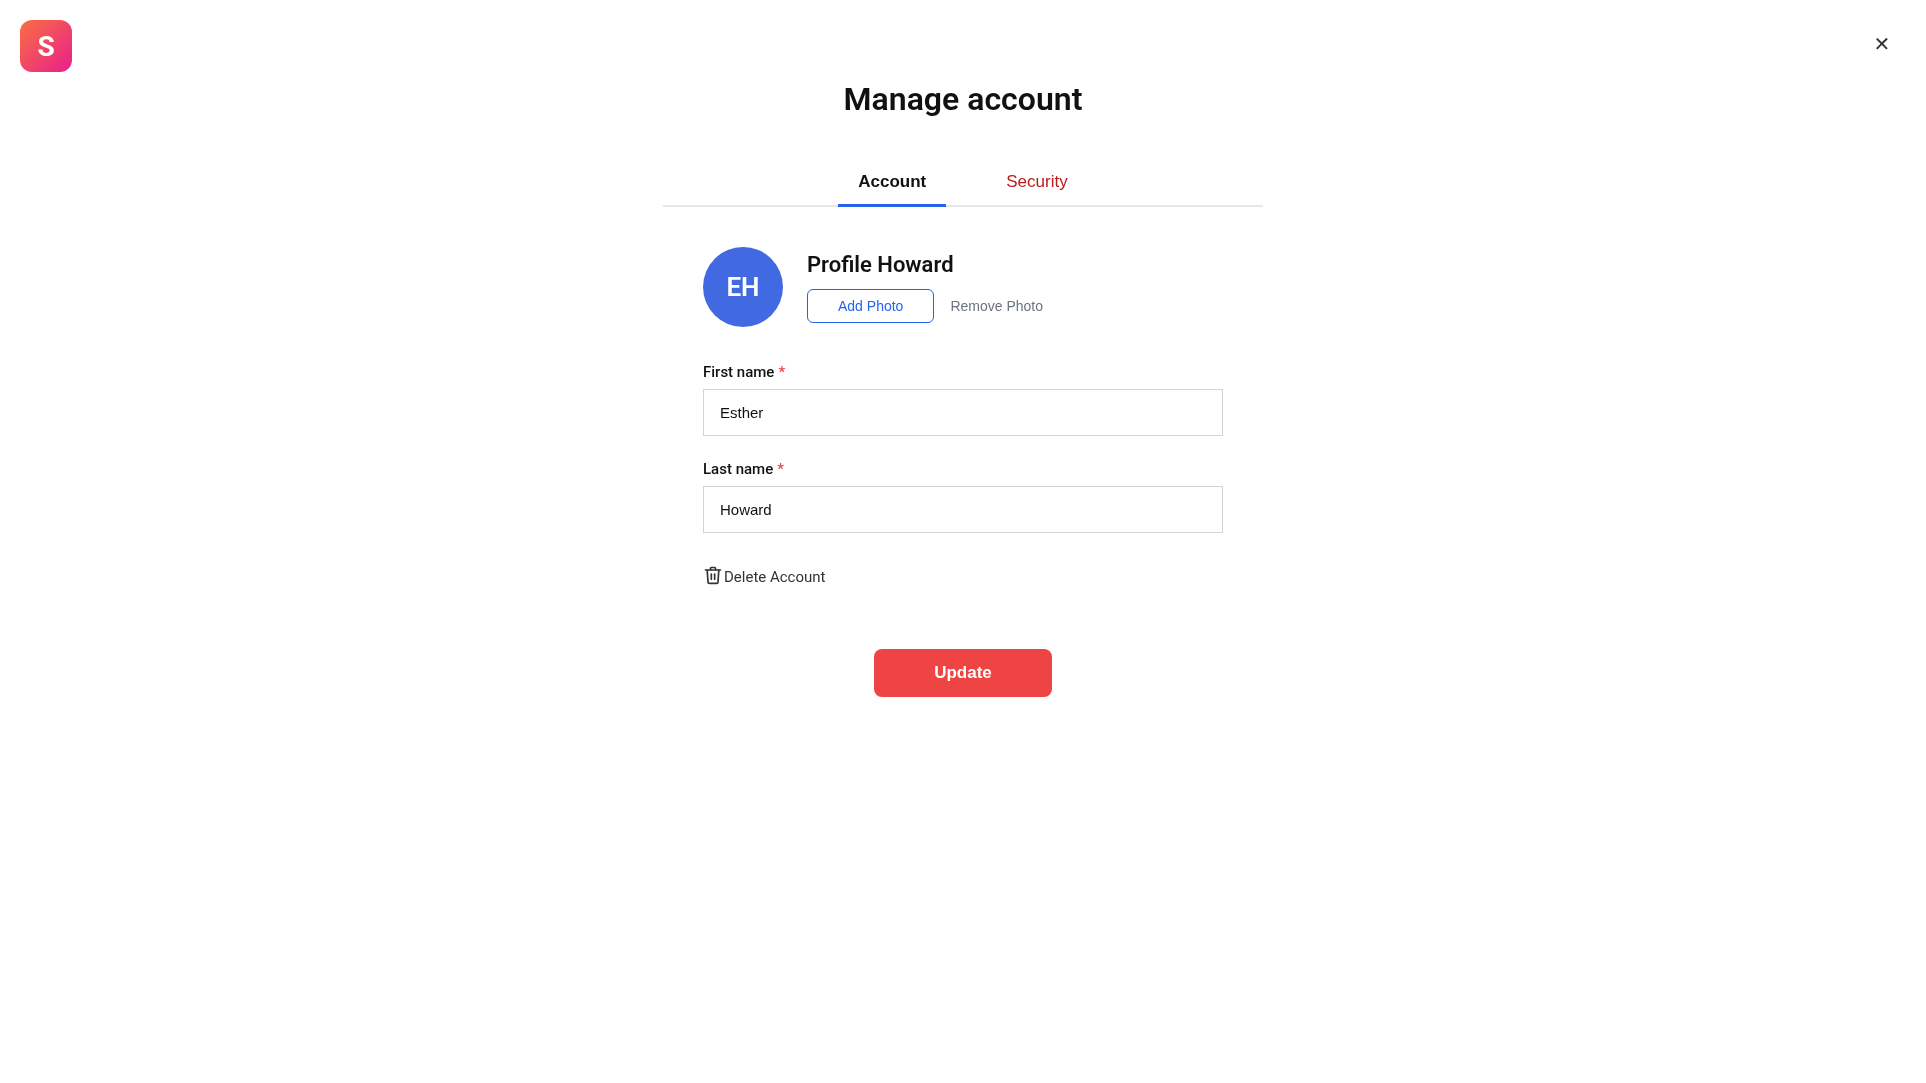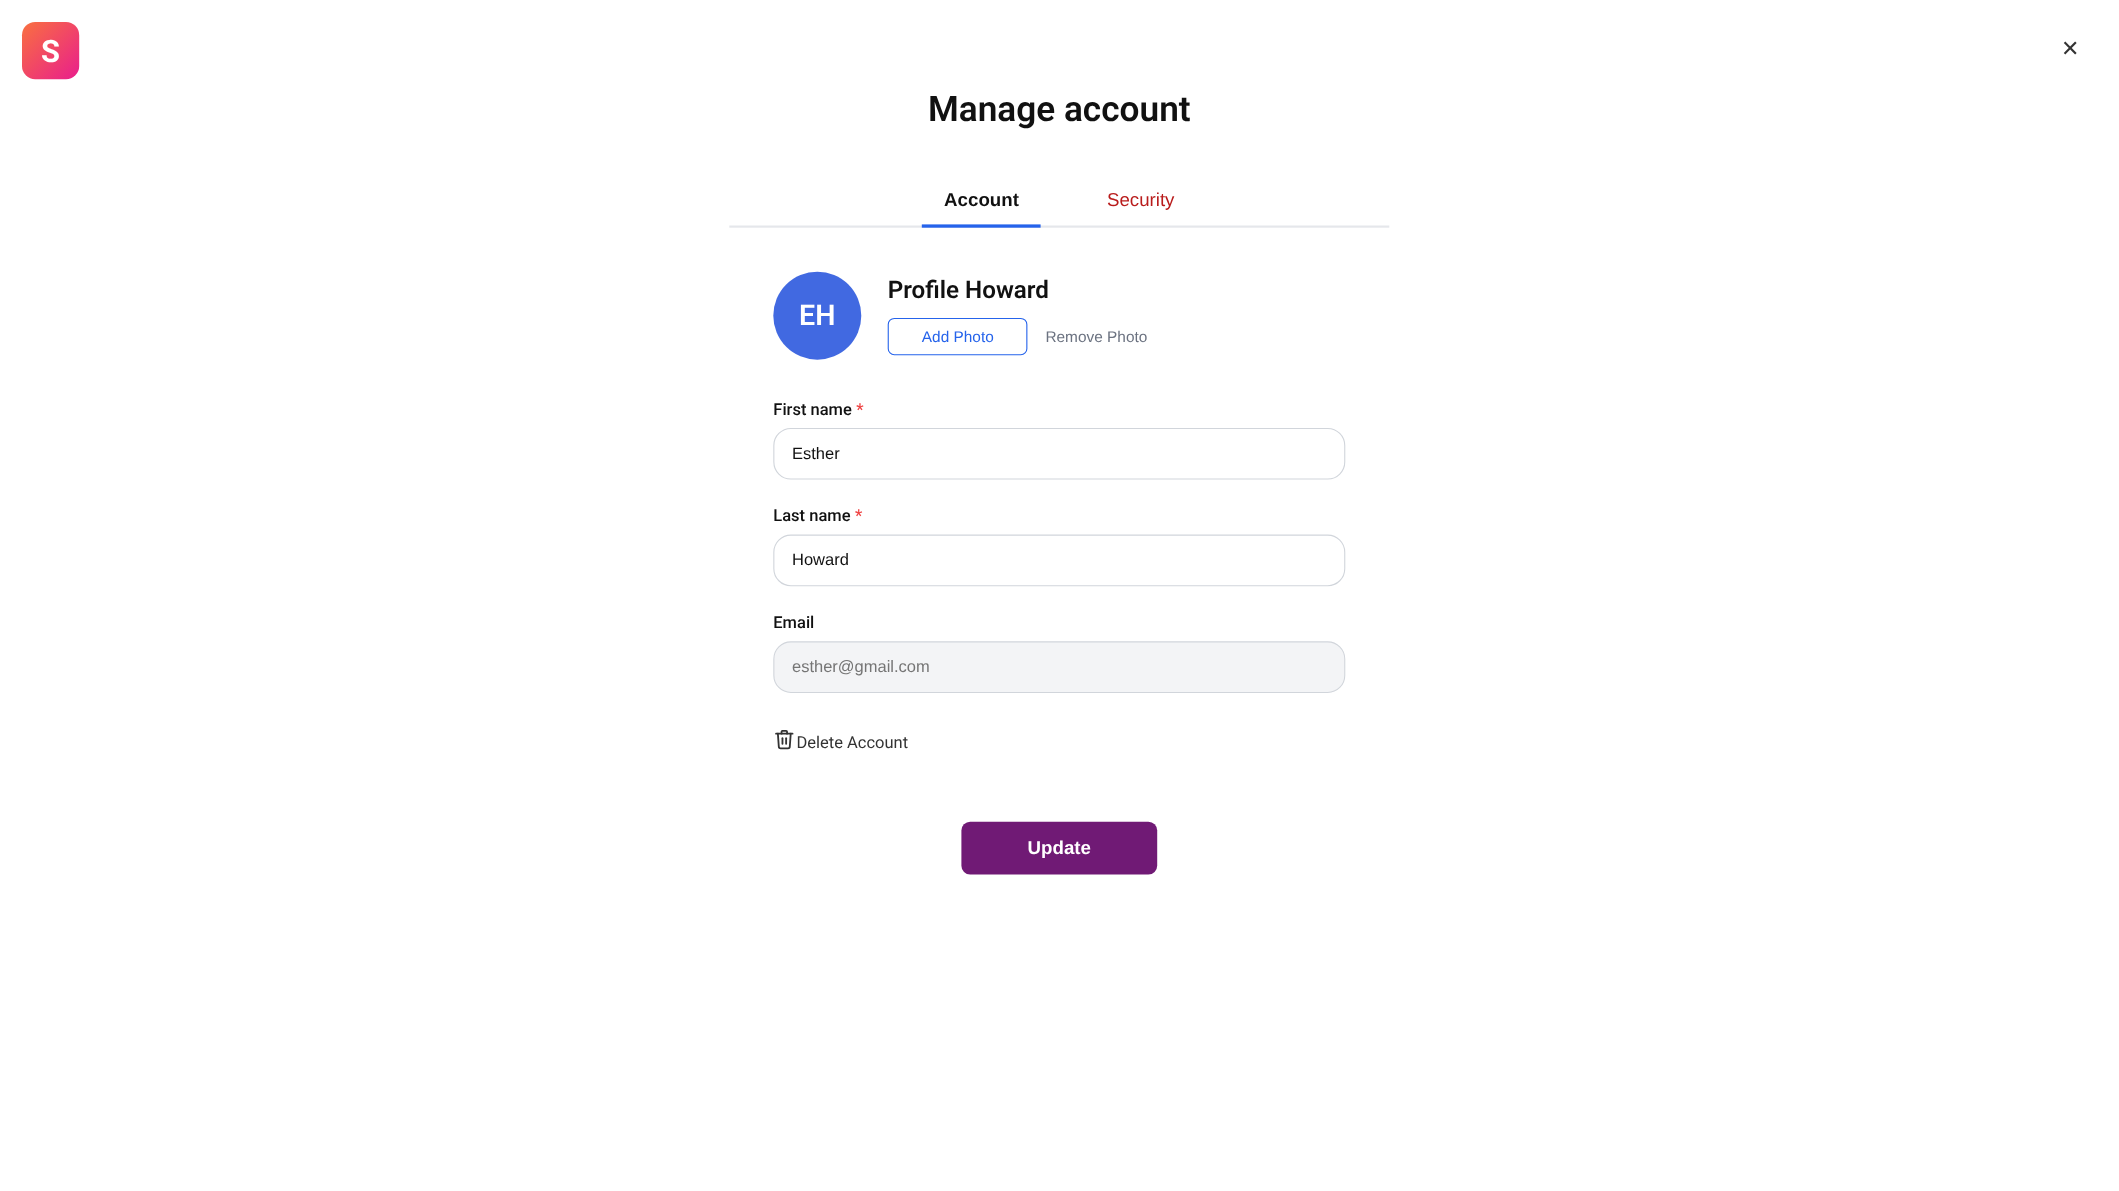--- a/index.html
+++ b/index.html
@@ -176,21 +176,21 @@
     }
 
     .required-star {
       color: #ef4444;
     }
 
     .field-input {
       width: 100%;
       padding: 14px 16px;
       border: 1.5px solid #d1d5db;
-      border-radius: 16px;
+      border-radius: 0;
       font-size: 15px;
       color: #111;
       outline: none;
       background: white;
     }
 
     .field-input.disabled {
       background: #f3f4f6;
       color: #9ca3af;
       cursor: not-allowed;
@@ -217,21 +217,21 @@
 
     .update-btn-container {
       display: flex;
       justify-content: center;
       width: 100%;
       margin-top: 60px;
     }
 
     .update-btn {
       padding: 14px 60px;
-      background: #701a75;
+      background: #ef4444;
       color: white;
       border: none;
       border-radius: 8px;
       font-size: 17px;
       font-weight: 600;
       cursor: pointer;
     }
   </style>
 </head>
 <body>
@@ -285,26 +285,20 @@
     </div>
 
     <div class="field-group">
       <label class="field-label">
         <span>Last name</span>
         <span class="required-star">*</span>
       </label>
       <input class="field-input" type="text" value="Howard" style="">
     </div>
 
-    <div class="field-group">
-      <label class="field-label">
-        <span>Email</span>
-      </label>
-      <input class="field-input disabled" type="email" disabled="" placeholder="esther@gmail.com" style="">
-    </div>
 
     <div class="delete-account-row">
       <span class="trash-icon">
         <svg width="20" height="20" viewBox="0 0 24 24" fill="none" stroke="currentColor" stroke-width="2" stroke-linecap="round" stroke-linejoin="round">
           <polyline points="3 6 5 6 21 6"></polyline>
           <path d="M19 6l-1 14a2 2 0 0 1-2 2H8a2 2 0 0 1-2-2L5 6"></path>
           <path d="M10 11v6"></path>
           <path d="M14 11v6"></path>
           <path d="M9 6V4a1 1 0 0 1 1-1h4a1 1 0 0 1 1 1v2"></path>
         </svg>

